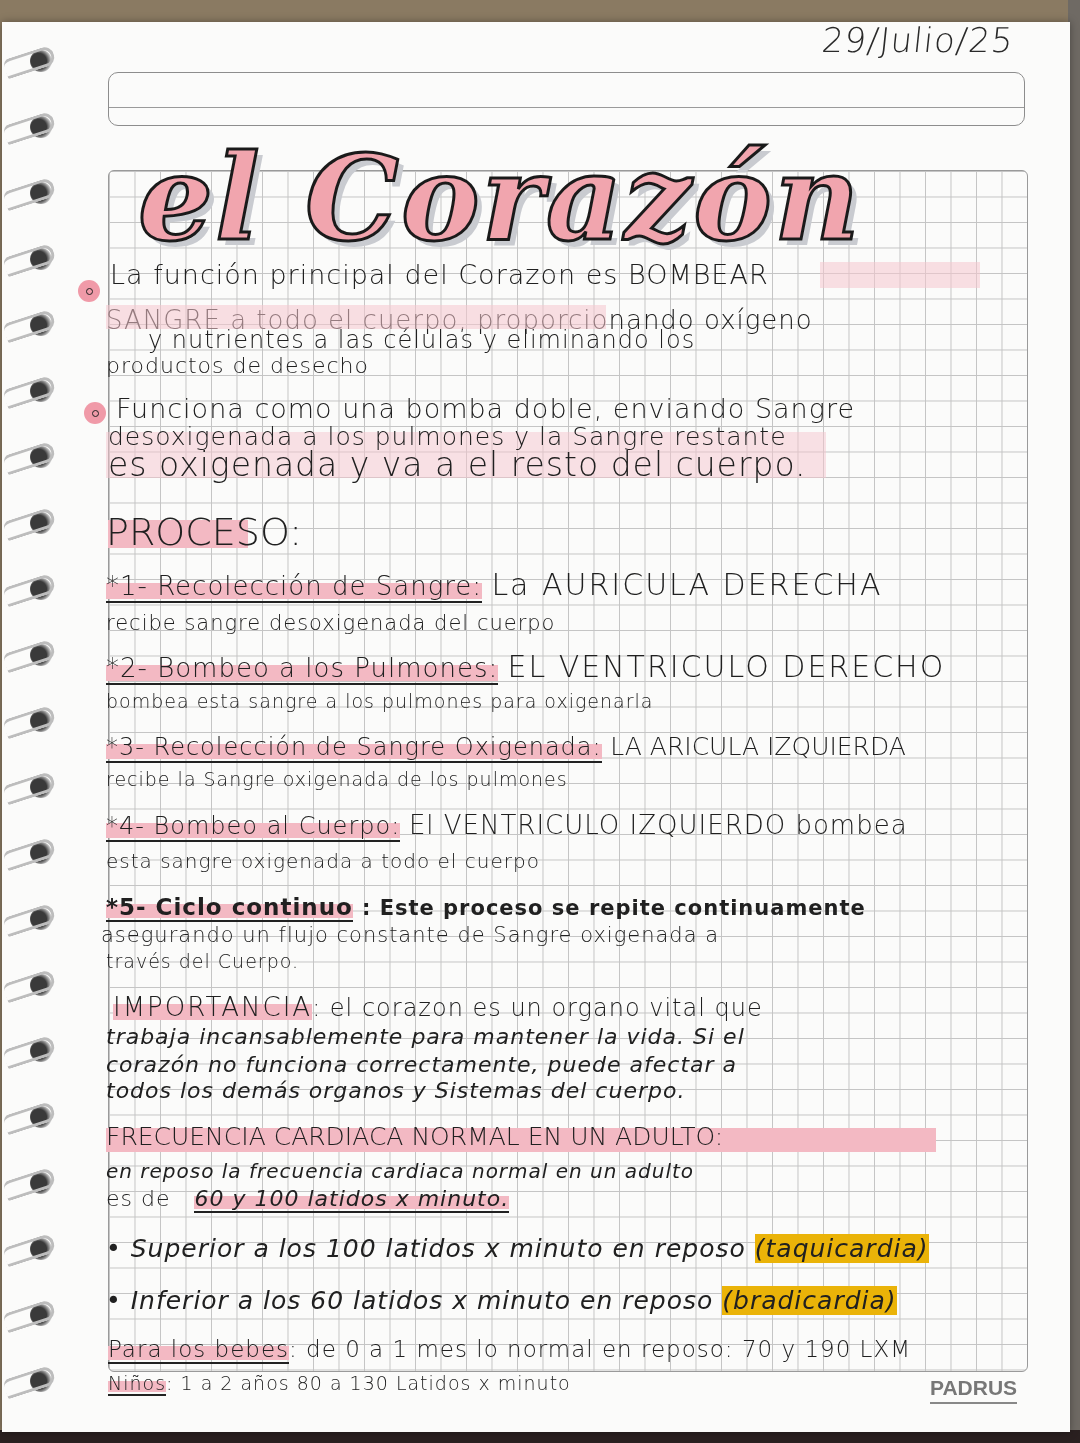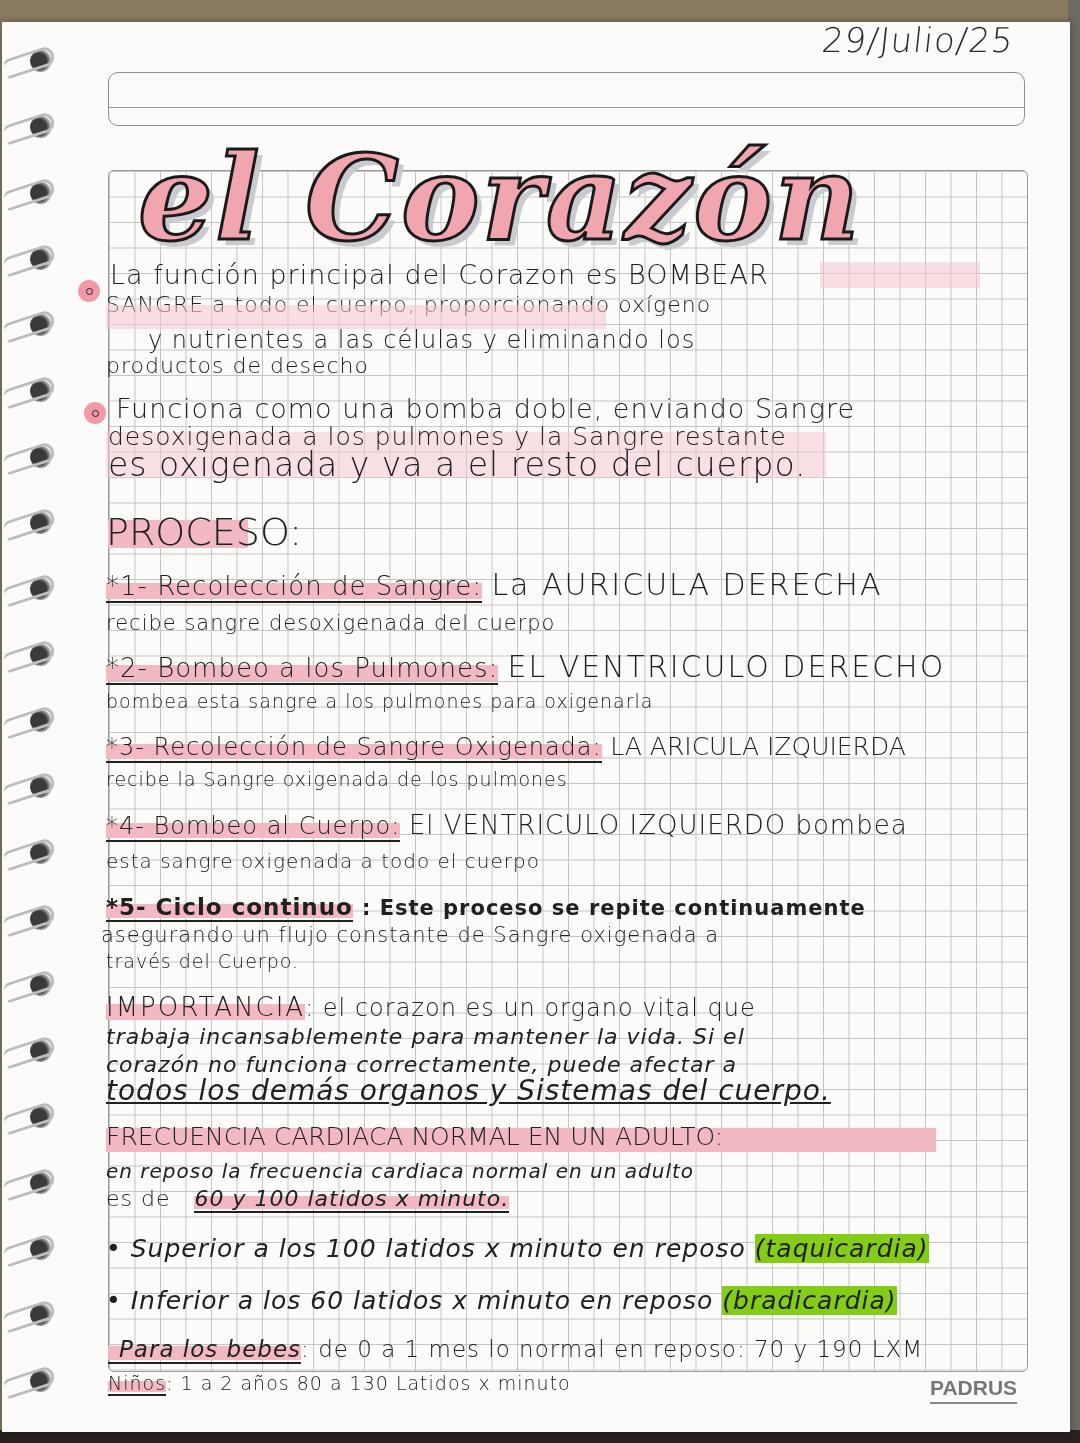--- a/index.html
+++ b/index.html
@@ -54,21 +54,21 @@
     -webkit-text-stroke:3px #1a1a1a;
     text-shadow: 6px 6px 0 #c9cbd0;
     letter-spacing:2px;
   }
   .hw {
     position:absolute; color:#202020; font-family:"DejaVu Sans", sans-serif;
     font-weight:300; white-space:nowrap; font-size:24px; line-height:26px;
     letter-spacing:1px;
   }
   .hl { background:linear-gradient(to bottom, transparent 40%, #f3b9c3 40%, #f3b9c3 92%, transparent 92%); }
-  .hlfull { background:#84cc16;font-style:italic; }
+  .hlfull { background:#eab308;font-style:italic; }
   .ul { border-bottom:2px solid #222; }
   .bullet-dot {
     position:absolute; width:22px; height:22px; border-radius:50%; background:#f09aa8;
   }
   .bullet-dot::after { content:""; position:absolute; left:8px; top:8px; width:5px; height:5px; border-radius:50%; border:1.5px solid #222; }
   .caps { letter-spacing:2px; font-size:30px; }
   .brand {
     position:absolute; left:930px; top:1376px; font-size:21px; color:#777; font-weight:bold;
     border-bottom:2px solid #888; padding-bottom:2px; font-family:"Liberation Sans", sans-serif;
   }
@@ -169,21 +169,21 @@
   </div>
 
 <div class="date">29/Julio/25</div>
 <div class="header-box"></div>
 <div class="grid"></div>
 
 <div class="title">el Corazón</div>
 
 <div class="bullet-dot" style="left:78px;top:280px;"></div>
 <div class="hw" style="left:110px;top:262px;font-size:27px;"><span>La función principal del Corazon es BOMBEAR</span></div>
-<div class="hw" style="left:106px;top:292px;font-size:22px;text-align:right;"><span>SANGRE a todo el cuerpo, proporcionando oxígeno</span></div>
+<div class="hw" style="left:106px;top:307px;font-size:26px;text-align:right;"><span>SANGRE a todo el cuerpo, proporcionando oxígeno</span></div>
 <div class="hw" style="left:106px;top:327px;font-size:24px;margin-left:42px;">y nutrientes a las células y eliminando los</div>
 <div class="hw" style="left:106px;top:353px;font-size:22px;">productos de desecho</div>
 <div style="position:absolute;left:820px;top:262px;width:160px;height:26px;background:#f6c6ce;opacity:.55;"></div>
 <div style="position:absolute;left:106px;top:305px;width:500px;height:24px;background:#f6c6ce;opacity:.55;"></div>
 
 <div class="bullet-dot" style="left:84px;top:402px;"></div>
 <div style="position:absolute;left:106px;top:432px;width:720px;height:46px;background:#f6c6ce;opacity:.5;"></div>
 <div class="hw" style="left:116px;top:396px;font-size:27px;">Funciona como una bomba doble, enviando Sangre</div>
 <div class="hw" style="left:108px;top:424px;font-size:25px;">desoxigenada a los pulmones y la Sangre restante</div>
 <div class="hw" style="left:108px;top:452px;font-size:33px;">es oxigenada y va a el resto del cuerpo.</div>
@@ -216,40 +216,40 @@
 <div class="hw" style="left:106px;top:848px;font-size:20px;">esta sangre oxigenada a todo el cuerpo</div>
 
 <div class="hw" style="left:106px;top:894px;font-size:23px;font-weight:bold;">
   <span class="hl ul">*5- Ciclo continuo</span>
   <span style="font-size:21px;">: Este proceso se repite continuamente</span>
 </div>
 <div class="hw" style="left:101px;top:922px;font-size:21px;">asegurando un flujo constante de Sangre oxigenada a</div>
 <div class="hw" style="left:106px;top:948px;font-size:19px;">través del Cuerpo.</div>
 
 <div class="hw" style="left:106px;top:994px;font-size:24px;">
-  <span class="caps hl" style="font-size:26px;">IMPORTANCIA</span><span>: el corazon es un organo vital que</span>
+  <span class="caps hl" style="font-size:26px;margin-left:7px;">IMPORTANCIA</span><span>: el corazon es un organo vital que</span>
 </div>
 <div class="hw" style="left:106px;top:1024px;font-size:22px;font-style:italic;">trabaja incansablemente para mantener la vida. Si el</div>
 <div class="hw" style="left:106px;top:1052px;font-size:22px;font-style:italic;">corazón no funciona correctamente, puede afectar a</div>
-<div class="hw" style="left:106px;top:1078px;font-size:28px;font-style:italic;text-decoration:underline;">todos los demás organos y Sistemas del cuerpo.</div>
+<div class="hw" style="left:106px;top:1078px;font-size:22px;font-style:italic;">todos los demás organos y Sistemas del cuerpo.</div>
 
 <div style="position:absolute;left:106px;top:1128px;width:830px;height:24px;background:#f3b9c3;"></div>
 <div class="hw" style="left:106px;top:1124px;font-size:25px;letter-spacing:0;">FRECUENCIA CARDIACA NORMAL EN UN ADULTO:</div>
 <div class="hw" style="left:106px;top:1158px;font-size:20px;font-style:italic;">en reposo la frecuencia cardiaca normal en un adulto</div>
 <div class="hw" style="left:106px;top:1186px;font-size:22px;">
   <span>es de</span>&nbsp;&nbsp;&nbsp;<span class="hl ul" style="font-style:italic;">60 y 100 latidos x minuto.</span>
 </div>
 
 <div class="hw" style="left:106px;top:1236px;font-size:25px;font-style:italic;">
   • <span>Superior a los 100 latidos x minuto en reposo</span> <span class="hlfull">(taquicardia)</span>
 </div>
 <div class="hw" style="left:106px;top:1288px;font-size:25px;font-style:italic;">
   • <span>Inferior a los 60 latidos x minuto en reposo</span> <span class="hlfull">(bradicardia)</span>
 </div>
 
 <div class="hw" style="left:108px;top:1336px;font-size:23px;">
-  <span class="hl ul" style="font-style:italic;padding-left:11px;">Para los bebes</span><span>: de 0 a 1 mes lo normal en reposo: 70 y 190 LXM</span>
+  <span class="hl ul" style="">Para los bebes</span><span>: de 0 a 1 mes lo normal en reposo: 70 y 190 LXM</span>
 </div>
 <div class="hw" style="left:108px;top:1370px;font-size:19px;">
   <span class="hl ul">Niños</span><span>: 1 a 2 años 80 a 130 Latidos x minuto</span>
 </div>
 
 <div class="brand">PADRUS</div>
 
 </body></html>

